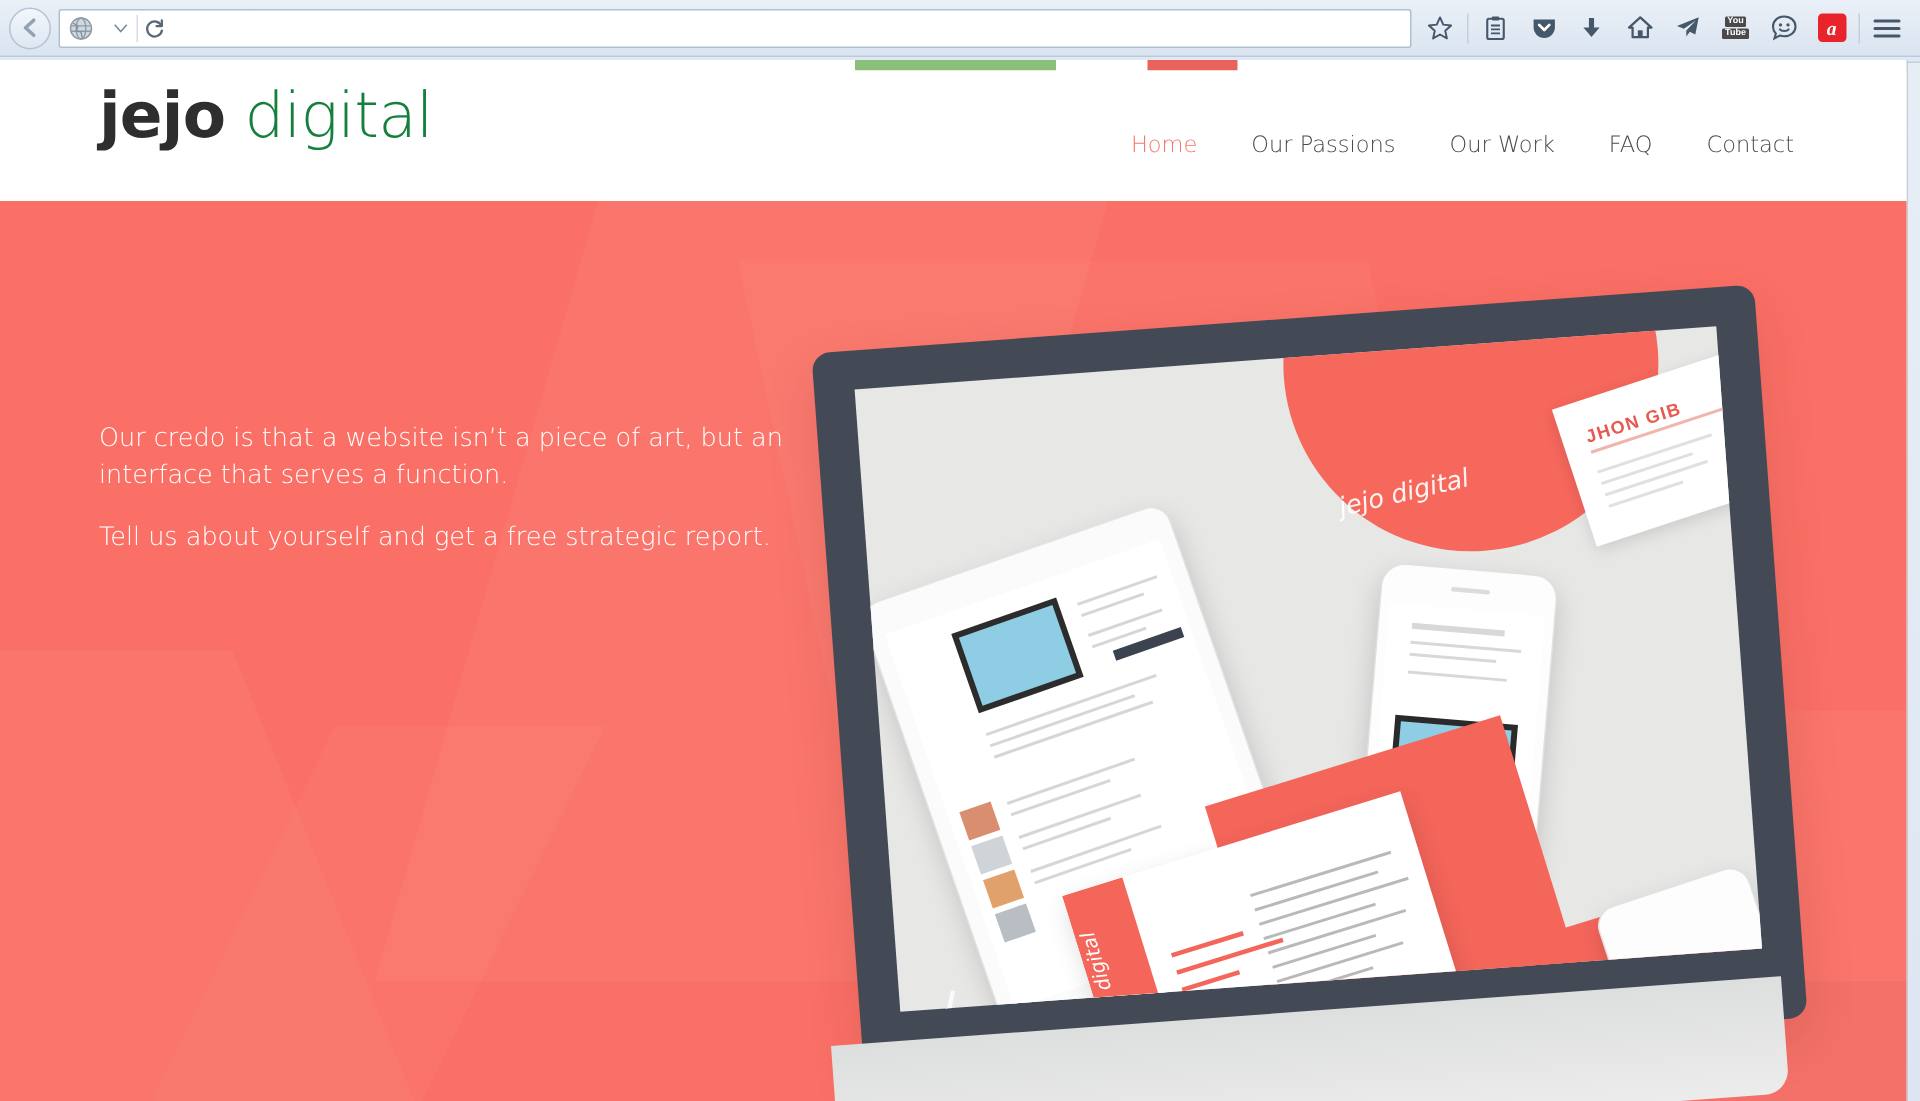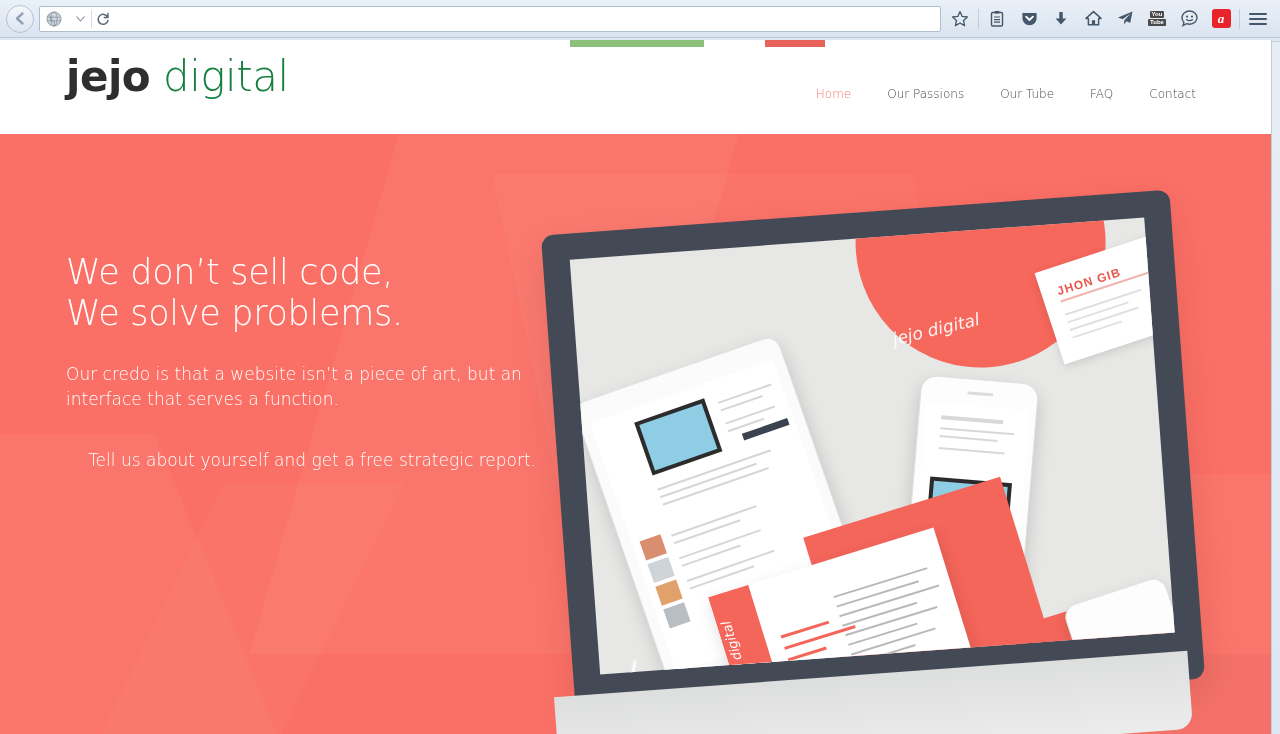--- a/index.html
+++ b/index.html
@@ -123,21 +123,21 @@
   .logo-light { color: #15803d; font-weight: 300; }
   .tagline {
     font-size: 14.5px; color: #9a9a9a; letter-spacing: 0.2px;
     margin-top: 4px; font-family: "DejaVu Sans", sans-serif; font-weight: 300;
   }
   #mainnav {
     position: absolute; right: 58px; top: 40px;
     display: flex; align-items: center; gap: 0;
   }
   #mainnav a {
-    font-size: 12px; color: #4a4a4a; text-decoration: none;
+    font-size: 15px; color: #4a4a4a; text-decoration: none;
     padding: 0 18px; font-family: "DejaVu Sans", sans-serif; font-weight: 300;
     white-space: nowrap;
   }
   #mainnav a.active { color: #f8766a; }
 
   
   #hero {
     position: absolute; left: 0; top: 94px; width: 1272px; height: 600px;
     background: #fa7066;
     overflow: hidden;
@@ -155,21 +155,21 @@
   .hero-title {
     font-size: 35px; line-height: 41px; color: #ffffff;
     font-family: "DejaVu Sans", sans-serif; font-weight: 300;
     letter-spacing: -0.3px;
   }
   .hero-para {
     font-size: 17px; line-height: 25px; color: #ffffff;
     font-family: "DejaVu Sans", sans-serif; font-weight: 300;
     margin-top: 28px;
   }
-  .hero-para.second { margin-top: 36px; text-align: right; }
+  .hero-para.second { margin-top: 16px; }
   .cta-block { margin-top: 44px; position: relative; width: 350px; }
   .chev {
     width: 54px; height: 26px; margin: 0 auto;
     display: block;
   }
   .cta-text {
     font-size: 27px; color: #ffffff; text-align: center;
     font-family: "DejaVu Sans", sans-serif; font-weight: 300;
     letter-spacing: -0.2px; margin-top: 4px;
     padding-bottom: 7px;
@@ -403,39 +403,35 @@
     <header id="site-header">
       <div id="brand">
         <div class="logo">
           <span class="logo-strong">jejo</span><span> </span><span class="logo-light">digital</span>
         </div>
       </div>
 
       <nav id="mainnav">
         <a href="#" class="active">Home</a>
         <a href="#">Our Passions</a>
-        <a href="#">Our Tube</a>
+        <a href="#">Our Work</a>
         <a href="#">FAQ</a>
         <a href="#">Contact</a>
       </nav>
     </header>
 
     <section id="hero">
       <div class="facet f1"></div>
       <div class="facet f2"></div>
       <div class="facet f3"></div>
       <div class="facet f4"></div>
       <div class="facet f5"></div>
       <div class="facet f6"></div>
 
       <div id="hero-copy">
-        <div class="hero-title">
-          <div>We don’t sell code,</div>
-          <div>We solve problems.</div>
-        </div>
         <p class="hero-para">Our credo is that a website isn’t a piece of art, but an interface that serves a function.</p>
         <p class="hero-para second">Tell us about yourself and get a free strategic report.</p>
 
       </div>
 
       <div id="imac">
         <div class="imac-body">
           <div class="imac-screen">
             <div class="scene">
 

